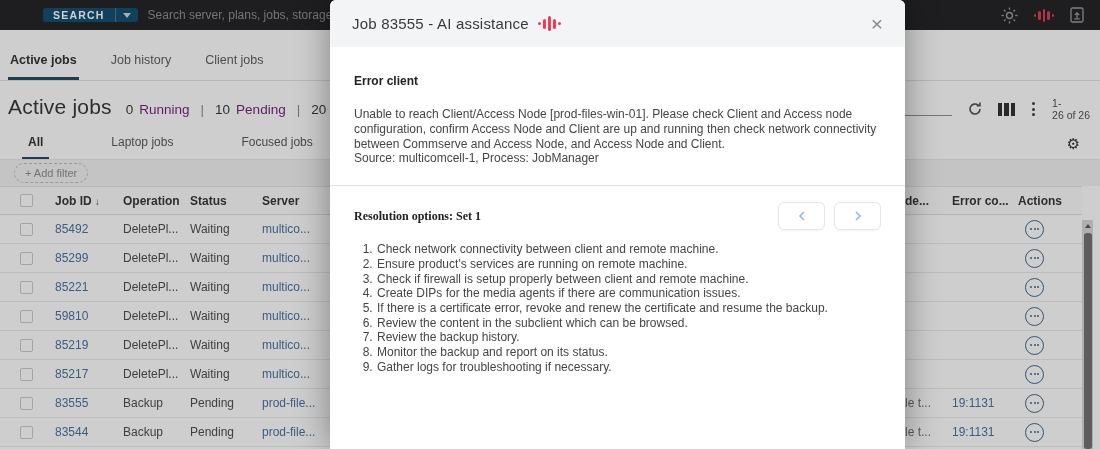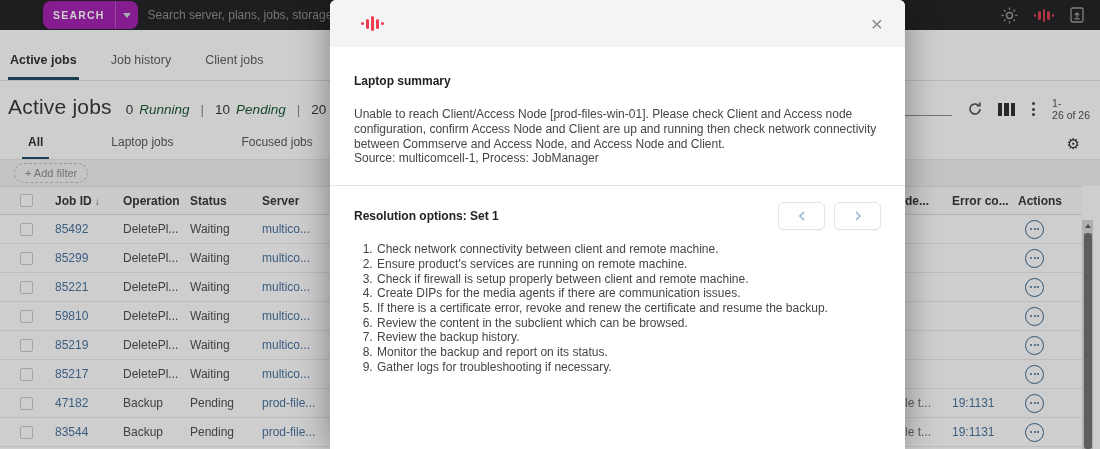--- a/index.html
+++ b/index.html
@@ -1,42 +1,42 @@
 <!DOCTYPE html>
 <html><head>
 <meta charset="utf-8">
 <style>
   * { box-sizing: border-box; margin: 0; padding: 0; }
   html,body { width:1100px; height:449px; overflow:hidden; }
   body { font-family:"Liberation Sans", sans-serif; background:#fff; position:relative; color:#333; }
 
   
   .topbar { height:30px; background:#1e1e20; display:flex; align-items:center; position:relative; z-index:10; }
-  .search-btn { margin-left:43px; height:28px; background:#a21caf; border-radius:8px; display:flex; align-items:center; color:#fff; cursor:pointer; }
+  .search-btn { margin-left:43px; height:14px; background:#0c4a6e; border-radius:3px; display:flex; align-items:center; color:#fff; cursor:pointer; }
   .search-btn .lbl { font-size:10.5px; letter-spacing:1.2px; padding:0 10px; font-weight:bold; }
   .search-btn .caret-zone { border-left:1px solid rgba(255,255,255,.25); padding:0 7px; height:100%; display:flex; align-items:center; }
   .search-btn .caret { width:0; height:0; border-left:4px solid transparent; border-right:4px solid transparent; border-top:5px solid #cdd6da; }
   .search-placeholder { color:#8d8d8d; font-size:12px; margin-left:10px; }
   .topbar-icons { margin-left:auto; display:flex; align-items:center; gap:16px; margin-right:16px; }
   .wave { display:flex; align-items:center; gap:2px; }
   .wave i { display:block; width:2.5px; border-radius:2px; background:#d93a4c; }
   .wave.small i:nth-child(1){height:3px}.wave.small i:nth-child(2){height:9px}.wave.small i:nth-child(3){height:13px}.wave.small i:nth-child(4){height:9px}.wave.small i:nth-child(5){height:3px}
 
   
   .tabstrip { height:51px; display:flex; align-items:flex-end; padding-left:8px; border-bottom:1px solid #e2e2e2; background:#fff; }
   .tab { font-size:12.5px; color:#5a5a5a; padding:0 2px 13px; margin-right:30px; cursor:pointer; position:relative; }
   .tab.active { color:#2d2d2d; font-weight:bold; }
   .tab.active::after { content:""; position:absolute; left:0; right:0; bottom:0; height:3px; background:#1c4a61; }
 
   
   .title-row { display:flex; align-items:baseline; padding:14px 0 0 8px; height:44px; }
   .page-title { font-size:21px; color:#333; letter-spacing:.2px; }
   .stats { display:flex; align-items:baseline; margin-left:14px; font-size:13.5px; }
   .stat .count { color:#333; }
-  .stat .word { color:#14532d; margin-left:6px;font-style:italic; }
+  .stat .word { color:#701a75; margin-left:6px; }
   .stat-sep { color:#8a8a8a; margin:0 11px; }
   .grid-toolbar { position:absolute; top:97px; right:10px; display:flex; align-items:center; gap:15px; }
   .search-underline { width:52px; height:14px; border-bottom:1px solid #8f8f8f; }
   .cols-icon { display:flex; gap:2px; }
   .cols-icon i { display:block; width:4.5px; height:13px; background:#2c2c2c; }
   .kebab { display:flex; flex-direction:column; gap:2.5px; padding:2px; }
   .kebab i { width:3px; height:3px; border-radius:50%; background:#3a3a3a; }
   .pagination { font-size:10.5px; color:#4d4d4d; line-height:12px; }
   .gear { position:absolute; top:136px; right:20px; font-size:15px; color:#2e2e2e; cursor:pointer; line-height:1; }
 
@@ -76,21 +76,21 @@
   .modal-header { height:47px; background:#f3f4f5; display:flex; align-items:center; padding:0 22px; }
   .modal-title { font-size:15px; color:#38393d; letter-spacing:.2px; display:flex; align-items:center; }
   .modal-title .wave { margin-left:9px; }
   .wave.big i { background:#f13c50; width:3px; }
   .wave.big i:nth-child(1){height:3.5px}.wave.big i:nth-child(2){height:10px}.wave.big i:nth-child(3){height:15px}.wave.big i:nth-child(4){height:10px}.wave.big i:nth-child(5){height:3.5px}
   .modal-close { margin-left:auto; font-size:21px; color:#8a8a8a; cursor:pointer; line-height:1; }
   .modal-body { padding:0 24px; font-size:12px; color:#454545; }
   .section-heading { font-size:12px; font-weight:bold; color:#222; margin-top:27px; }
   .err-text { margin-top:19px; line-height:14.8px; }
   .divider { border-top:1px solid #e3e3e3; margin:19px -24px 0; }
-  .res-row { display:flex; align-items:center; margin-top:16px; }
+  .res-row { display:flex; align-items:center; margin-top:16px;font-family:Liberation Serif, serif; }
   .res-heading { font-size:12px; font-weight:bold; color:#222; }
   .pager { margin-left:auto; display:flex; gap:9px; }
   .pager-btn { width:47px; height:28px; border:1px solid #e4e4e4; border-radius:6px; background:#fff; display:flex; align-items:center; justify-content:center; cursor:pointer; box-shadow:0 1px 2px rgba(0,0,0,.04); }
   .steps { margin:12px 0 0 6px; padding-left:16px; line-height:14.7px; }
   .steps li { padding-left:1px; }
   .kb-line { margin-top:17px; }
 </style>
 </head>
 <body>
 
@@ -290,21 +290,21 @@
           <div class="dots-btn">
             <i></i>
             <i></i>
             <i></i>
           </div>
         </div>
       </div>
 
       <div class="trow">
         <div class="cb"></div>
-        <div class="cell link">47182</div>
+        <div class="cell link">83555</div>
         <div class="cell muted">Backup</div>
         <div class="cell muted">Pending</div>
         <div class="cell link">prod-file...</div>
         <div class="cell node-cell">le t...</div>
         <div class="cell link">19:1131</div>
         <div class="cell" style="padding-left:0">
           <div class="dots-btn">
             <i></i>
             <i></i>
             <i></i>
@@ -336,32 +336,33 @@
       <i></i>
     </div>
   <div class="scroll-thumb"></div>
 </div>
 
 <div class="overlay"></div>
 
 <div class="modal">
   <div class="modal-header">
     <div class="modal-title">
+      <span>Job 83555 - AI assistance</span>
       <span class="wave big">
           <i></i>
           <i></i>
           <i></i>
           <i></i>
           <i></i>
         </span>
     </div>
     <div class="modal-close">×</div>
   </div>
   <div class="modal-body">
-    <div class="section-heading">Laptop summary</div>
+    <div class="section-heading">Error client</div>
     <div class="err-text">
       <div>Unable to reach Client/Access Node [prod-files-win-01]. Please check Client and Access node configuration, confirm Access Node and Client are up and running then check network connectivity between Commserve and Access Node, and Access Node and Client.</div>
       <div>Source: multicomcell-1, Process: JobManager</div>
     </div>
     <div class="divider"></div>
     <div class="res-row">
       <div class="res-heading">Resolution options: Set 1</div>
       <div class="pager">
         <button class="pager-btn">
           <svg width="10" height="12" viewBox="0 0 10 12">

